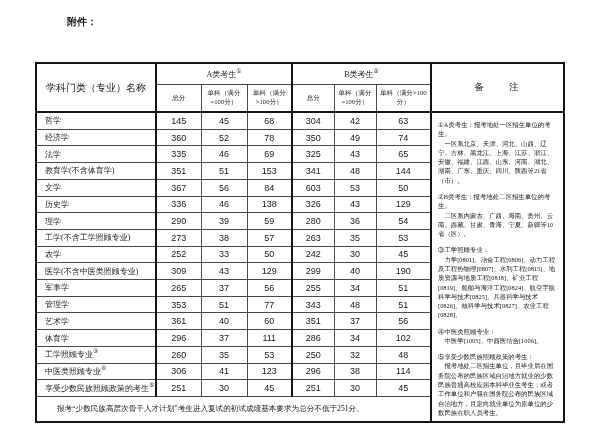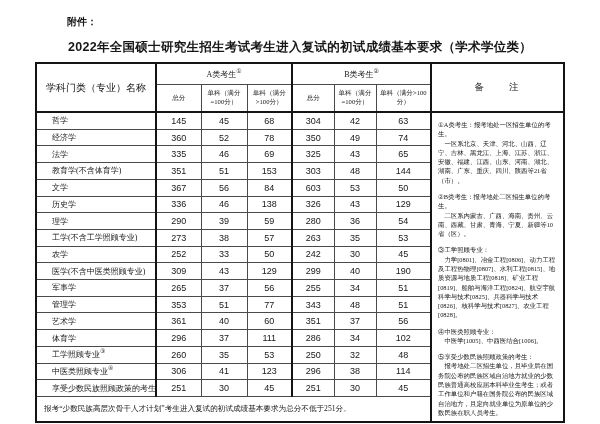--- a/index.html
+++ b/index.html
@@ -12,36 +12,35 @@
   table.score-table{position:absolute;left:35px;top:62px;width:528px;border-collapse:collapse;
         table-layout:fixed;background:#fff;}
   .score-table th,.score-table td{border:1px solid #4a4a4a;padding:0;overflow:hidden;}
   .score-table{border:2px solid #141414;}
   .thick-r{border-right:2px solid #141414 !important;}
   .thick-b{border-bottom:2px solid #141414 !important;}
   th.name-h{font-size:10px;font-weight:normal;text-align:center;}
   th.group-h{height:20px;font-size:8px;font-weight:normal;text-align:center;}
   th.sub-h{height:24px;font-size:6.6px;font-weight:normal;text-align:center;line-height:1.35;padding:1px 2px;}
   th.remark-h{font-size:9.5px;font-weight:normal;text-align:center;letter-spacing:2px;border-radius:7px;}
-  td.name-cell{height:15px;font-size:8px;text-align:left;padding-left:15px;white-space:nowrap;margin-left:24px;}
+  td.name-cell{height:15px;font-size:8px;text-align:left;padding-left:8px;white-space:nowrap;margin-left:24px;}
   td.num-cell{height:15px;font-size:9px;text-align:center;font-family:"Liberation Sans",sans-serif;}
   sup{font-size:6px;line-height:0;}
   td.remarks-cell{vertical-align:top;text-align:left;padding:7px 4px 4px 6px;
         font-size:6.4px;line-height:1.45;}
   .rm{margin:0;}
   .rm.ind{text-indent:1em;}
   .rm.gap{margin-top:7px;}
-  td.footer-cell{height:23px;font-size:7.6px;text-align:left;padding-left:7px;font-family:Liberation Serif, serif;}
+  td.footer-cell{height:23px;font-size:7.6px;text-align:left;padding-left:20px;font-family:Liberation Serif, serif;}
 </style>
 </head>
 <body>
 
 <div class="page">
   <div class="attachment">附件：</div>
-  <div class="title">2022年全国硕士研究生招生考试考生进入复试的初试成绩基本要求（学术学位类）</div>
 
   <table class="score-table">
     <colgroup>
       <col style="width:120px">
         <col style="width:45px">
         <col style="width:46px">
         <col style="width:45px">
       <col style="width:42px">
         <col style="width:42px">
         <col style="width:55px">
@@ -101,21 +100,21 @@
           <td class="num-cell thick-r">69</td>
           <td class="num-cell">325</td>
           <td class="num-cell">43</td>
           <td class="num-cell thick-r">65</td>
         </tr>
         <tr>
           <td class="name-cell thick-r">教育学(不含体育学)</td>
           <td class="num-cell">351</td>
           <td class="num-cell">51</td>
           <td class="num-cell thick-r">153</td>
-          <td class="num-cell">303</td>
+          <td class="num-cell">341</td>
           <td class="num-cell">48</td>
           <td class="num-cell thick-r">144</td>
         </tr>
         <tr>
           <td class="name-cell thick-r">文学</td>
           <td class="num-cell">367</td>
           <td class="num-cell">56</td>
           <td class="num-cell thick-r">84</td>
           <td class="num-cell">603</td>
           <td class="num-cell">53</td>

